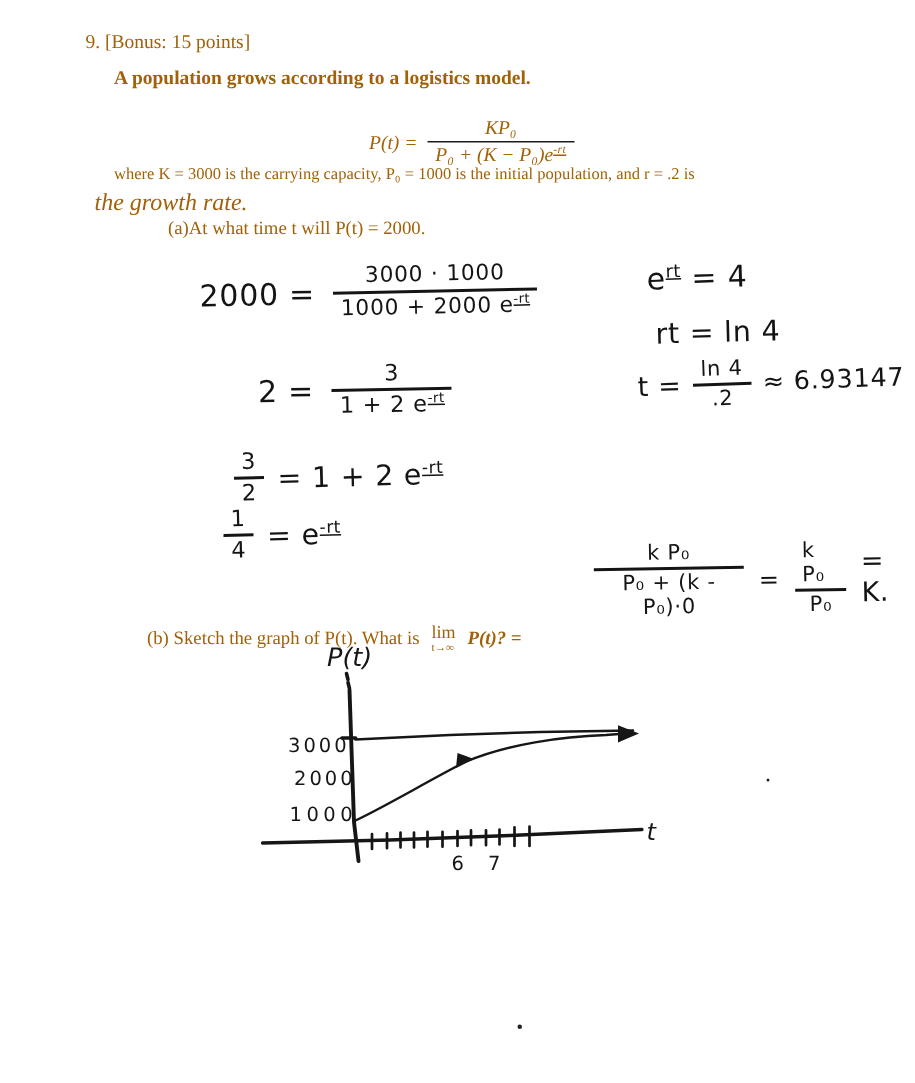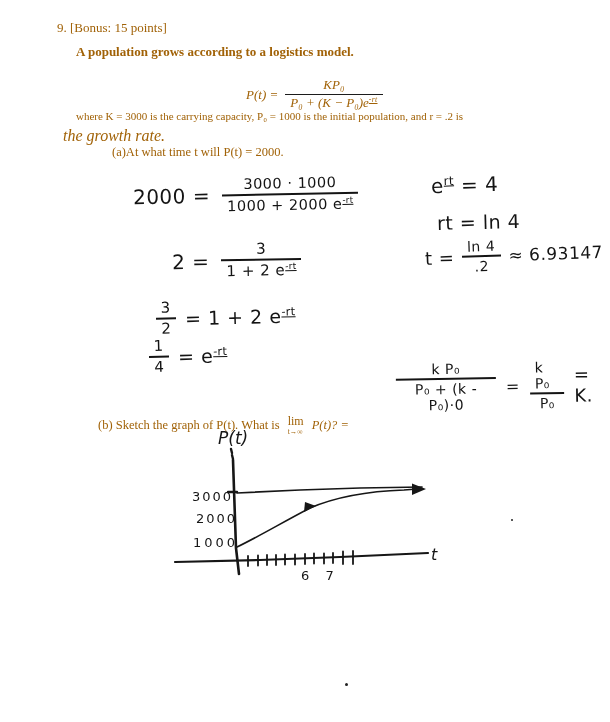--- a/index.html
+++ b/index.html
@@ -103,21 +103,21 @@
     </span>
     <span style="font-size:17px;">≈ 6.93147</span>
   </div>
 
   <div class="abs printed row" style="left:98px; top:369px; font-size:12.5px; gap:4px;margin-top:46px;">
     <span>(b) Sketch the graph of P(t). What is</span>
     <span class="limblock">
       <span style="font-size:12px;">lim</span>
       <span class="limsub">t→∞</span>
     </span>
-    <span class="it" style="font-weight:normal;">P(t)? =</span>
+    <span class="it" style="font-weight:bold;">P(t)? =</span>
   </div>
 
   <div class="abs hw row" style="left:396px; top:360px; gap:10px; font-size:14px; transform:rotate(-1deg);">
     <span class="frac hwfrac">
       <span class="num">k P₀</span>
       <span class="den">P₀ + (k - P₀)·0</span>
     </span>
     <span style="font-size:16px;">=</span>
     <span class="frac hwfrac">
       <span class="num">k P₀</span>

